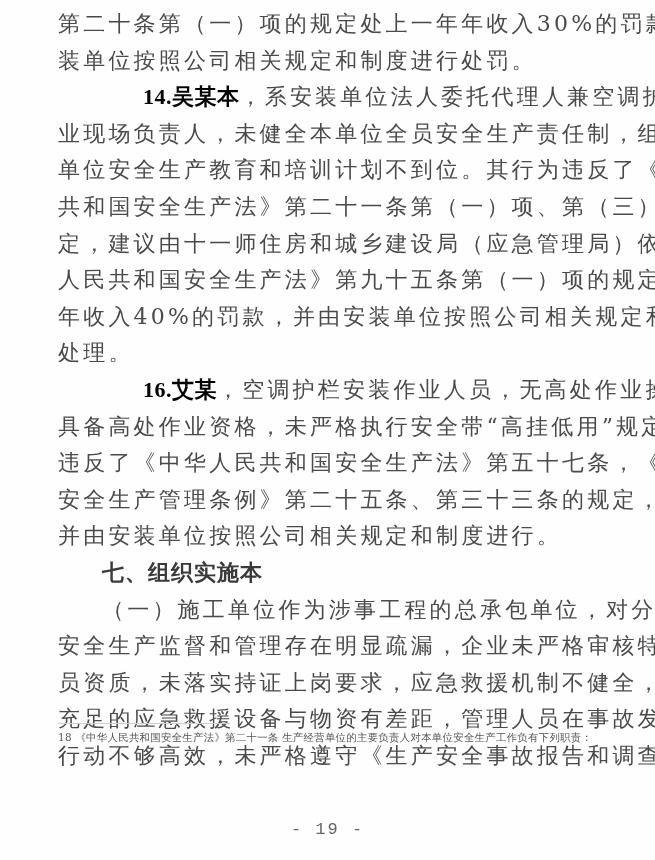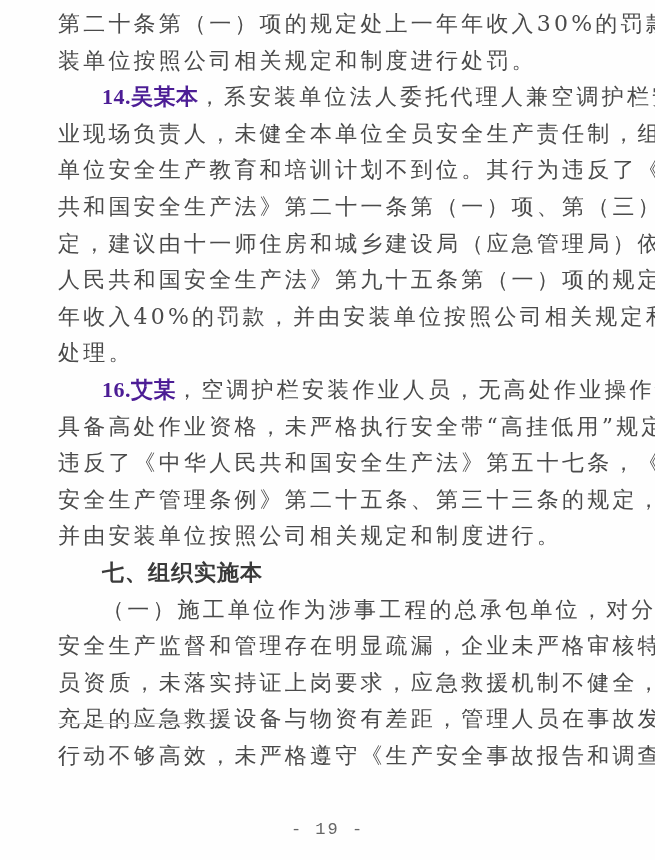--- a/index.html
+++ b/index.html
@@ -5,21 +5,21 @@
   html, body { margin: 0; padding: 0; background: #ffffff; }
   body { width: 655px; height: 860px; position: relative; overflow: hidden; }
   .page { position: absolute; left: 0; top: 0; width: 655px; height: 860px; background: #fefefe; }
   .body-text {
     position: absolute; left: 58px; top: 6px; width: 540px;
     font-family: "DejaVu Serif", "Liberation Serif", serif;
     font-size: 22px; color: #4a4a4a; letter-spacing: 3.2px;
   }
   .line { height: 36.6px; line-height: 36.6px; white-space: nowrap; }
   .indent { padding-left: 44px; }
-  .bold { font-weight: bold; color: #4c1d95; letter-spacing: 0.5px; font-family: "Liberation Serif", serif; }
+  .bold { font-weight: bold; color: #000000; letter-spacing: 0.5px; font-family: "Liberation Serif", serif; margin-left: 41px; }
   .heading { font-family: "DejaVu Sans", "Liberation Sans", sans-serif; font-weight: bold; color: #3a3a3a; letter-spacing: 1px; }
   .footnote-rule { position: absolute; left: 58px; top: 723px; width: 172px; height: 1px; background: #cfcfcf; }
   .footnote {
     position: absolute; left: 58px; top: 731px; width: 560px;
     font-family: "DejaVu Serif", "Liberation Serif", serif;
     font-size: 10.4px; color: #555; line-height: 13px; letter-spacing: 0.3px;
   }
   .fn-line { white-space: nowrap; }
   .page-number {
     position: absolute; left: 0; width: 655px; top: 820px; text-align: center;
@@ -49,16 +49,17 @@
     <div class="line indent heading">七、组织实施本</div>
     <div class="line indent">（一）施工单位作为涉事工程的总承包单位，对分包单位的</div>
     <div class="line">安全生产监督和管理存在明显疏漏，企业未严格审核特种作业人</div>
     <div class="line">员资质，未落实持证上岗要求，应急救援机制不健全，现场配备</div>
     <div class="line">充足的应急救援设备与物资有差距，管理人员在事故发生后救援</div>
     <div class="line">行动不够高效，未严格遵守《生产安全事故报告和调查处理条例》</div>
   </div>
 
   <div class="footnote-rule"></div>
   <div class="footnote">
+    <div class="fn-line">18 《中华人民共和国安全生产法》第二十一条 生产经营单位的主要负责人对本单位安全生产工作负有下列职责：</div>
   </div>
 
   <div class="page-number">- 19 -</div>
 </div>
 
 </body></html>

